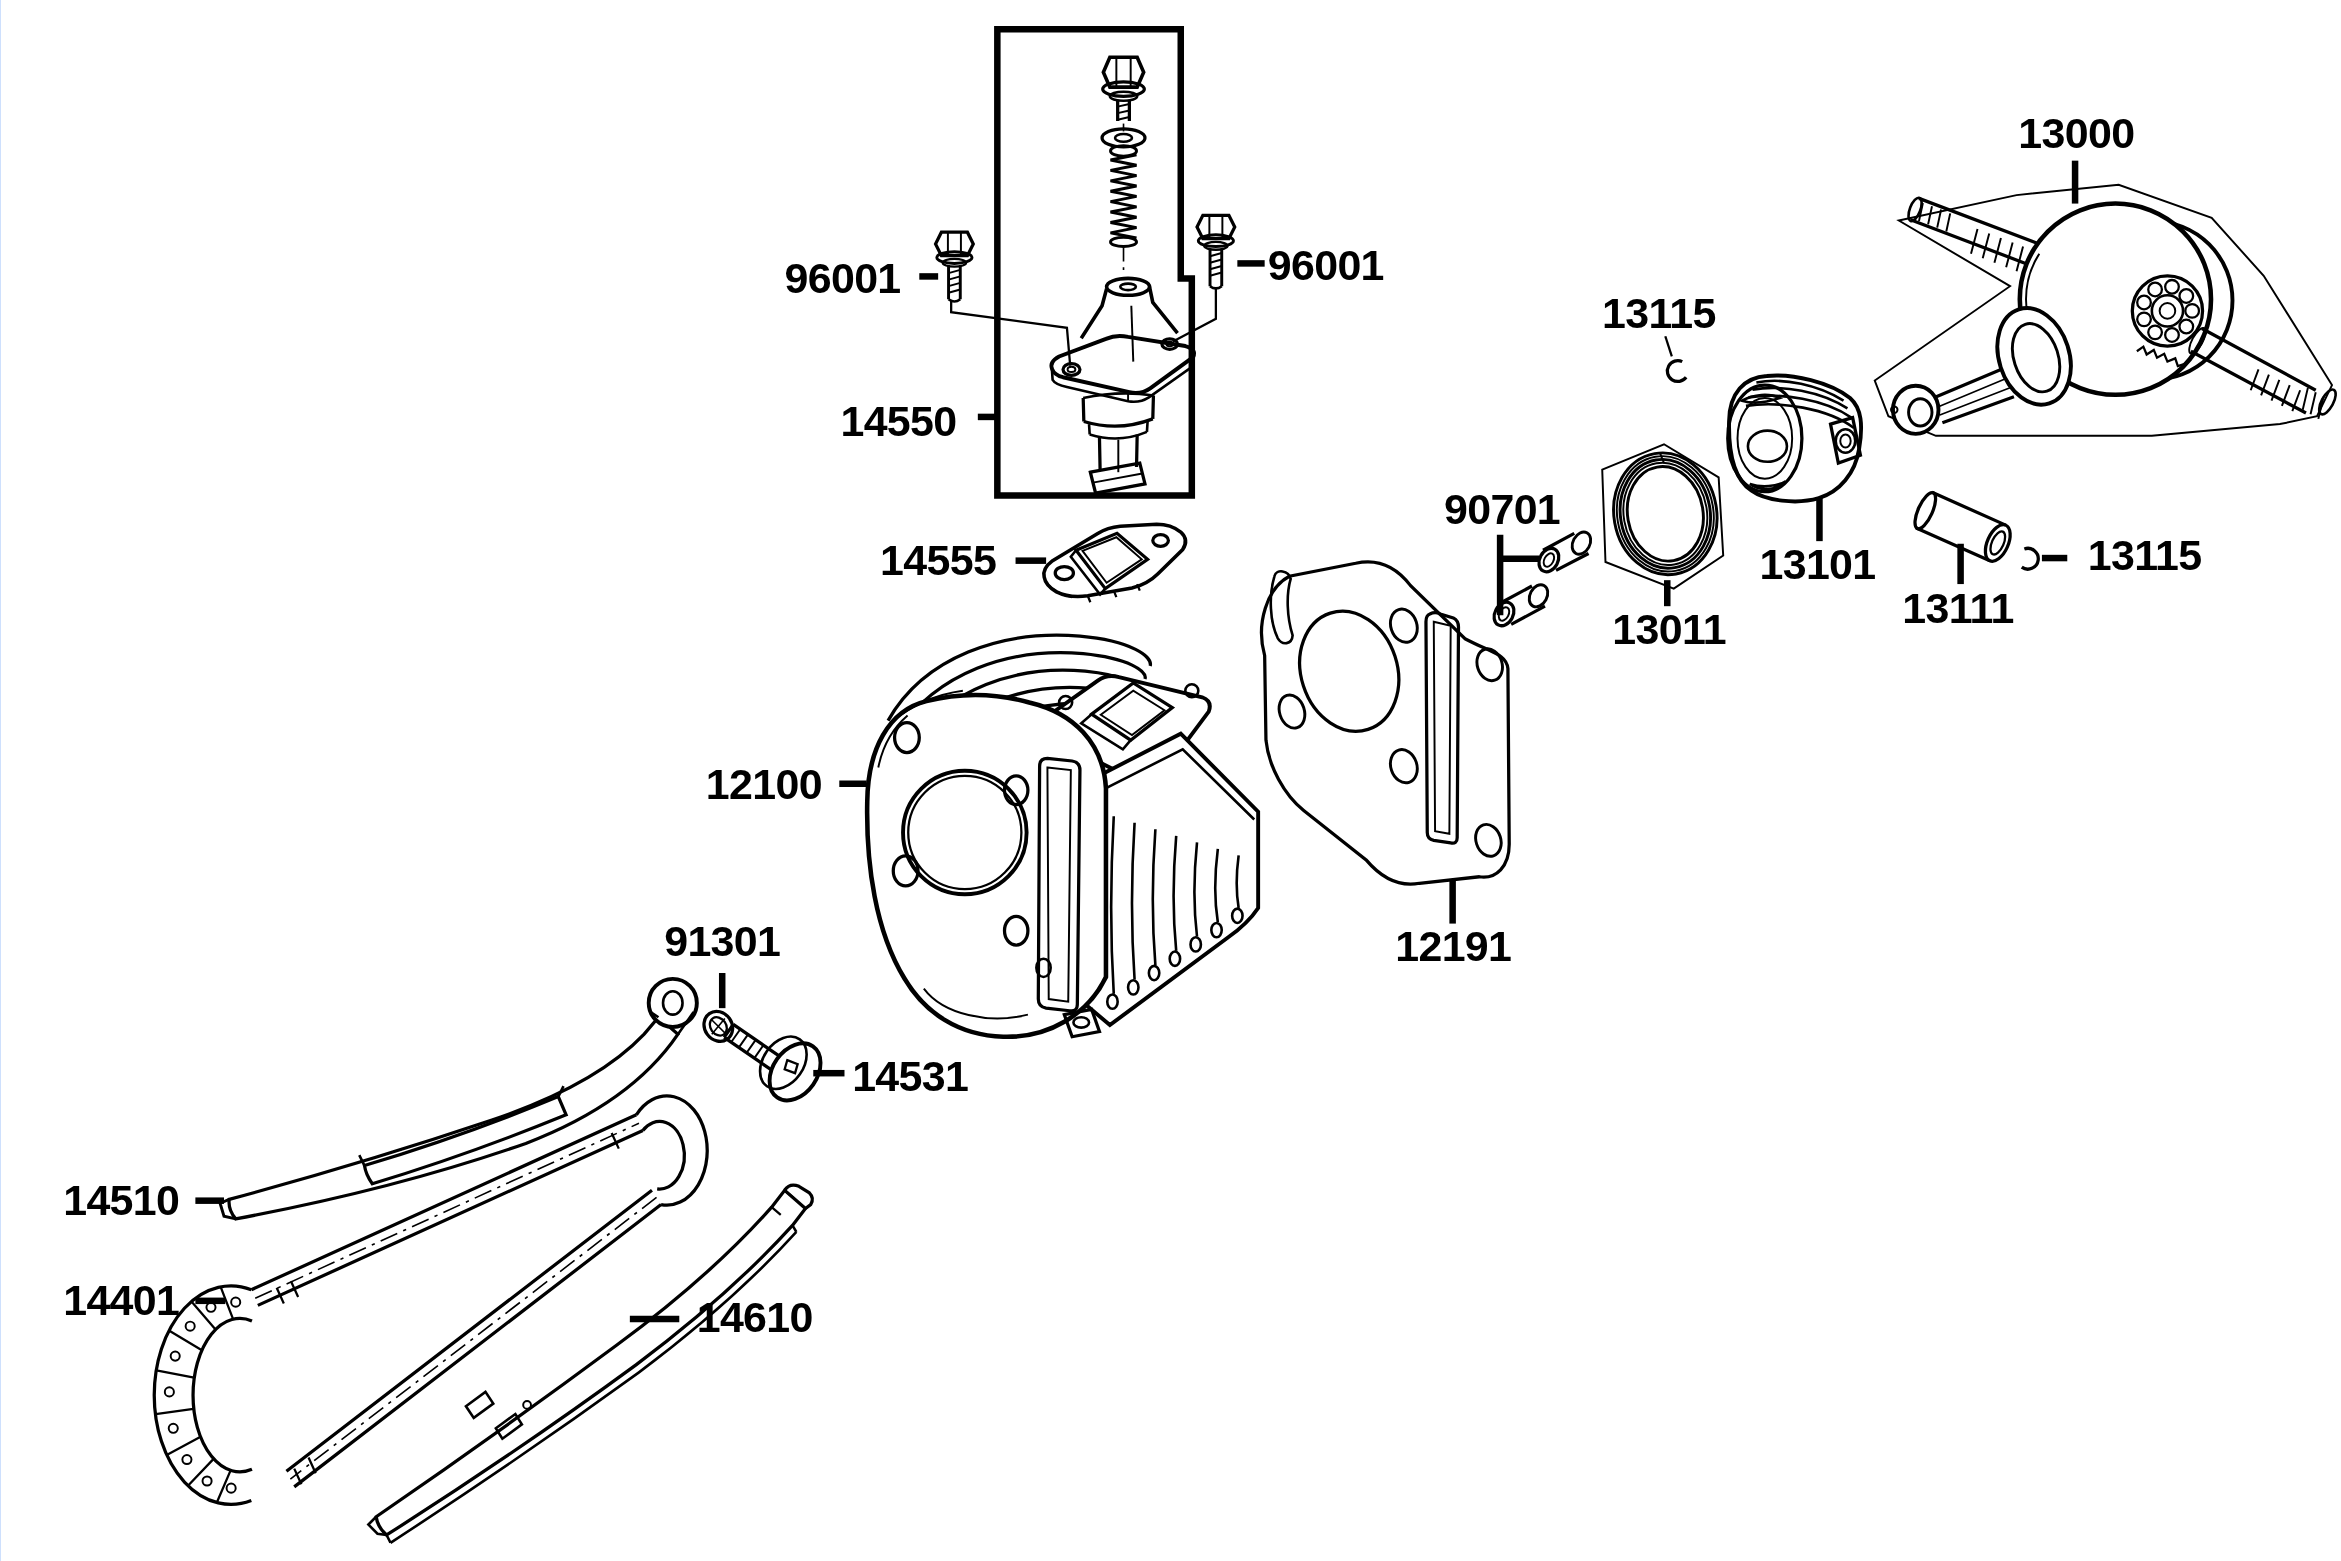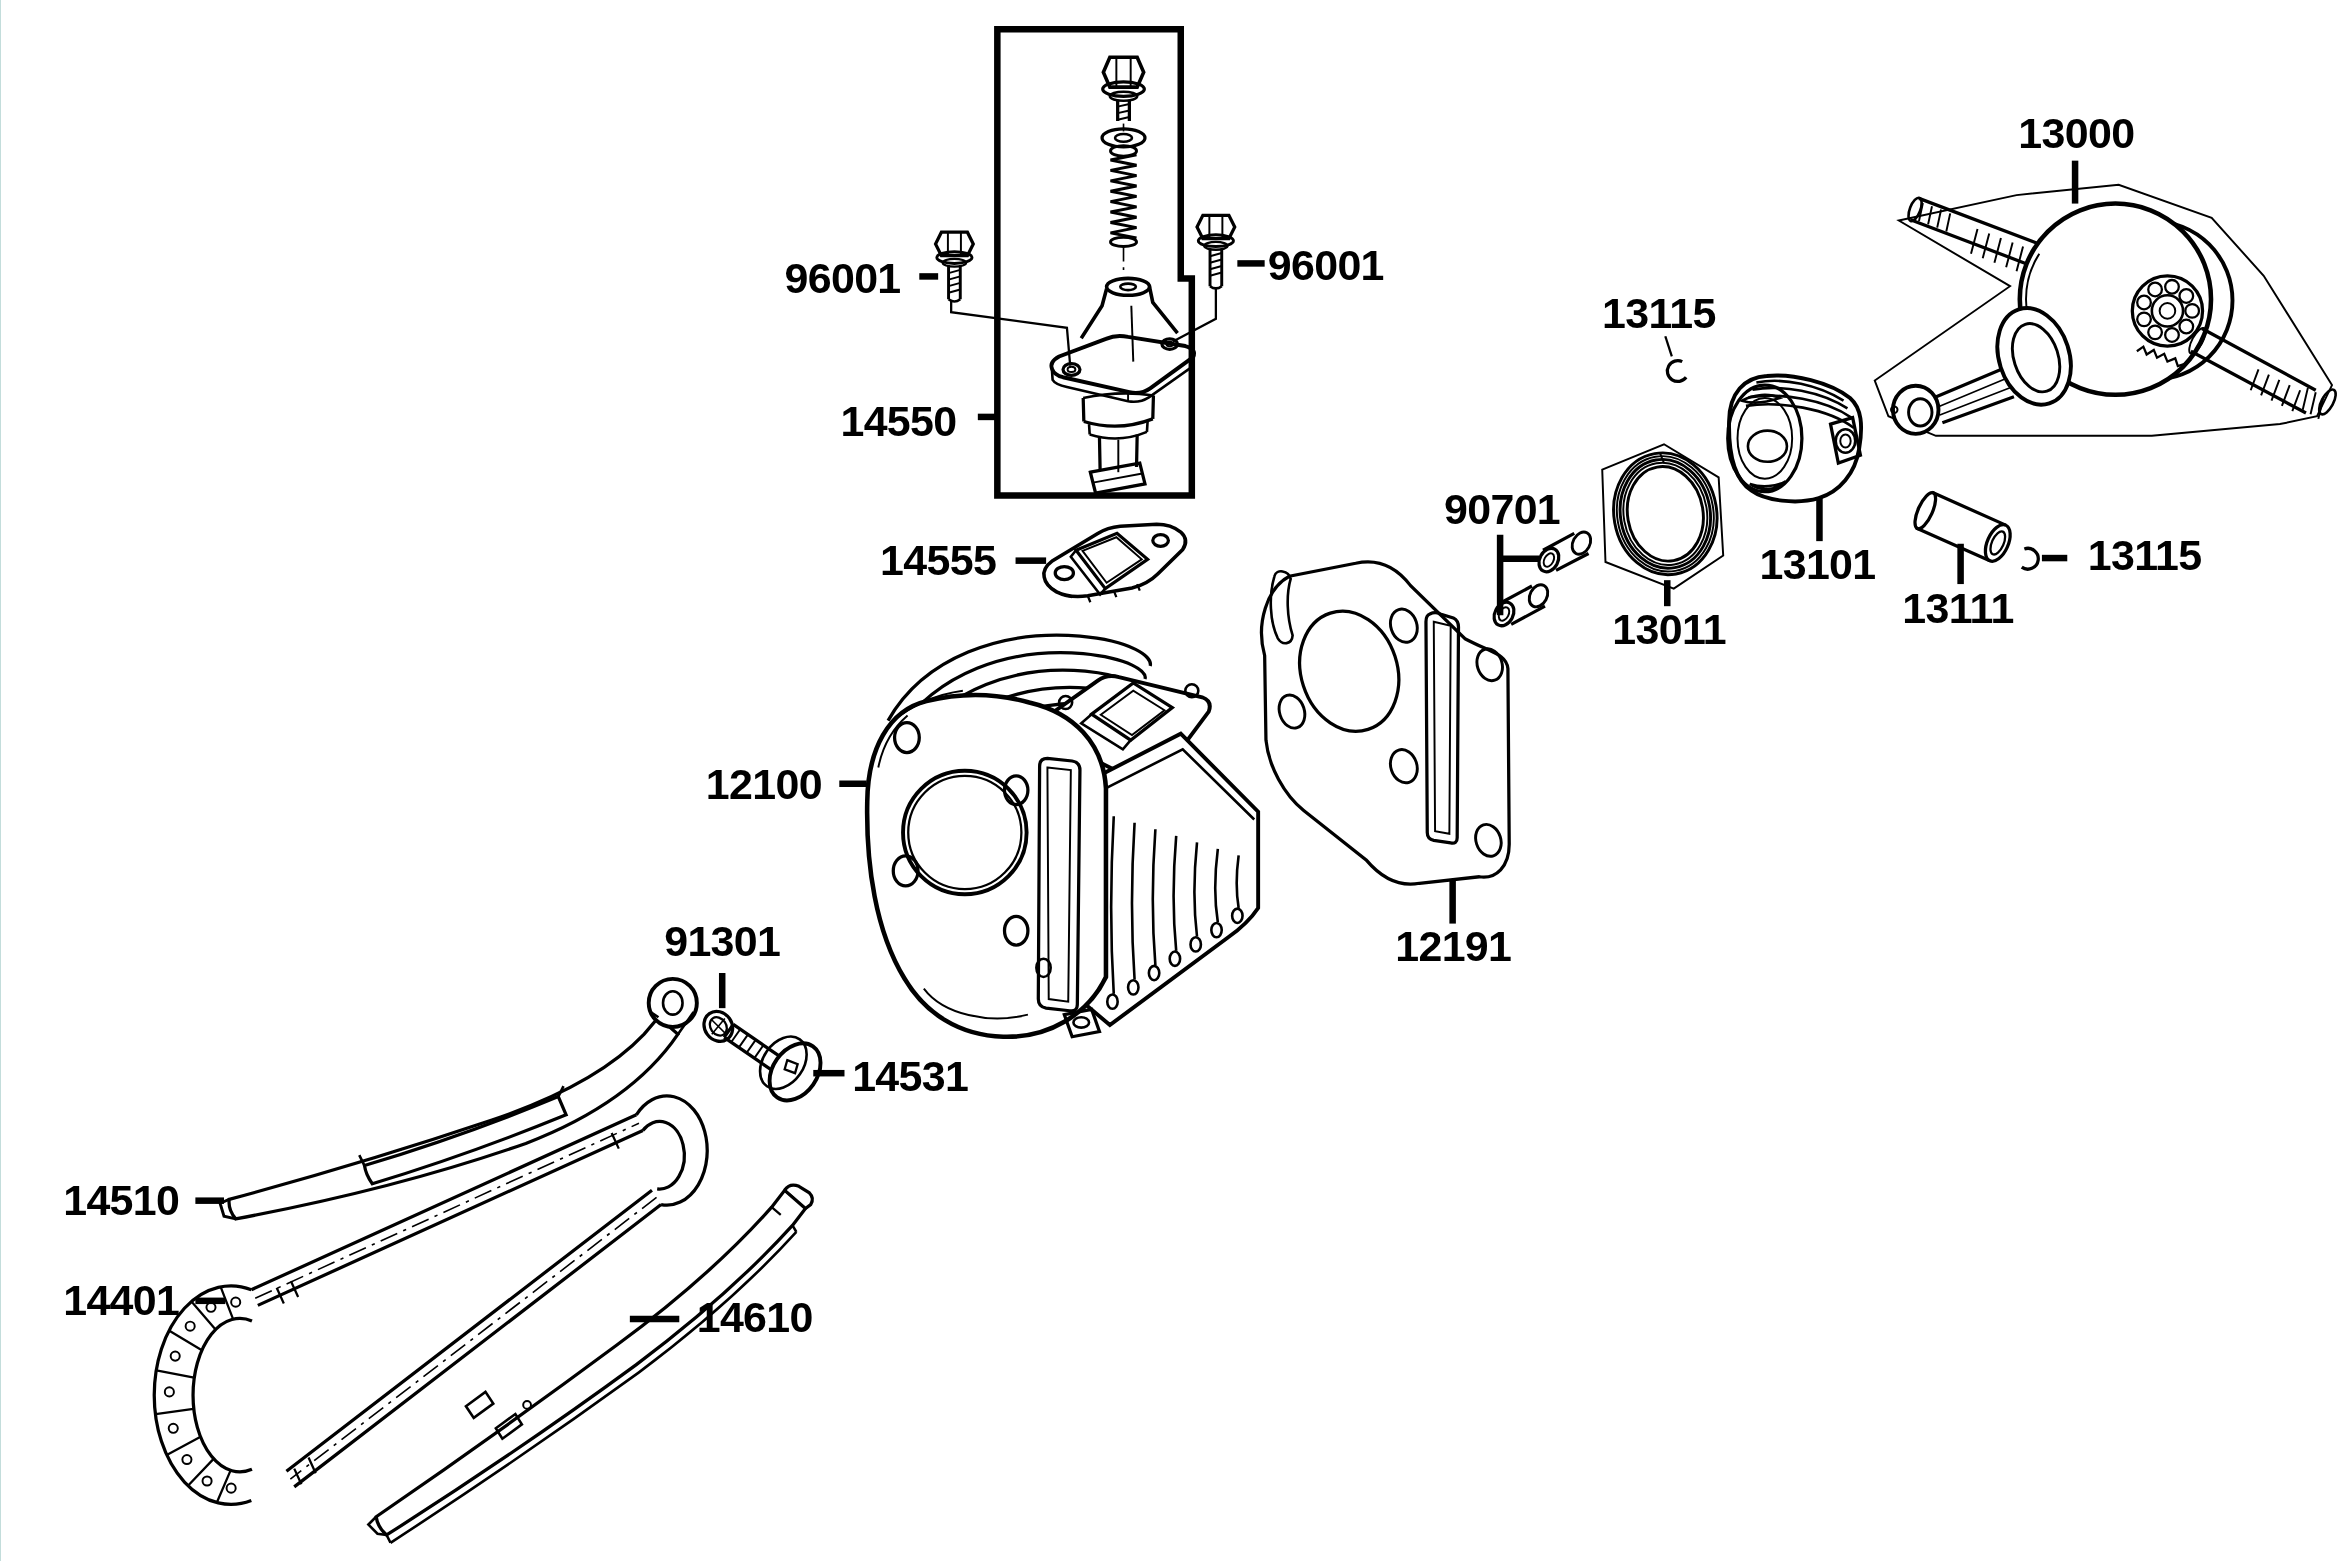--- a/index.html
+++ b/index.html
@@ -1,16 +1,16 @@
 <!DOCTYPE html>
 <html style="font-size:10.4px"><head>
 <meta charset="utf-8">
 <style>
   html,body{margin:0;padding:0;background:#fff;}
-  .stage{position:relative;width:2342px;height:1561px;background:#0f766e;}
+  .stage{position:relative;width:2342px;height:1561px;background:#3b82f6;}
   svg{display:block;}
   .part-label{
     font-family:"Liberation Sans","DejaVu Sans",sans-serif;
     font-weight:bold;
     font-size:66px;
     letter-spacing:-1px;
     fill:#000000;
   }
   .ink{stroke:#000000;fill:none;}
 </style>

